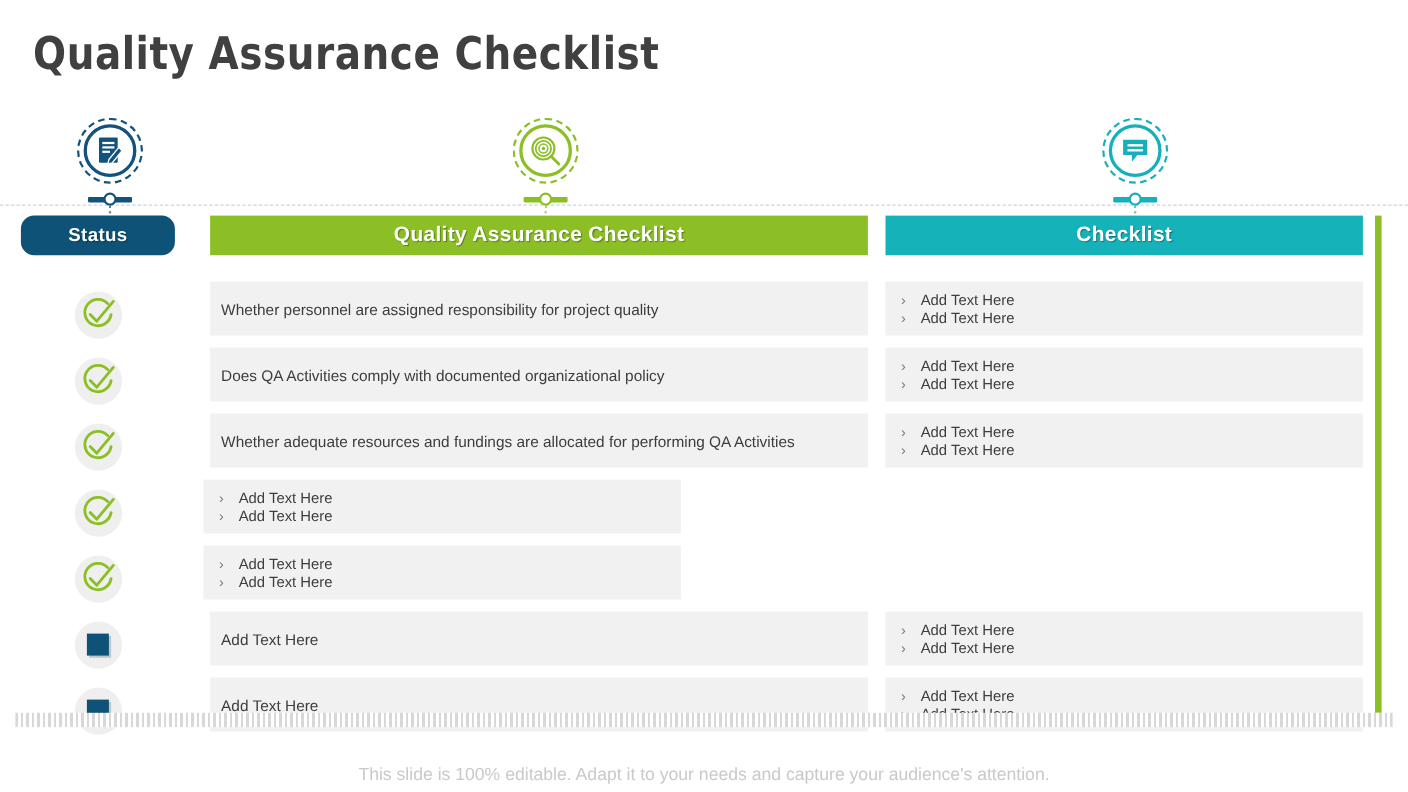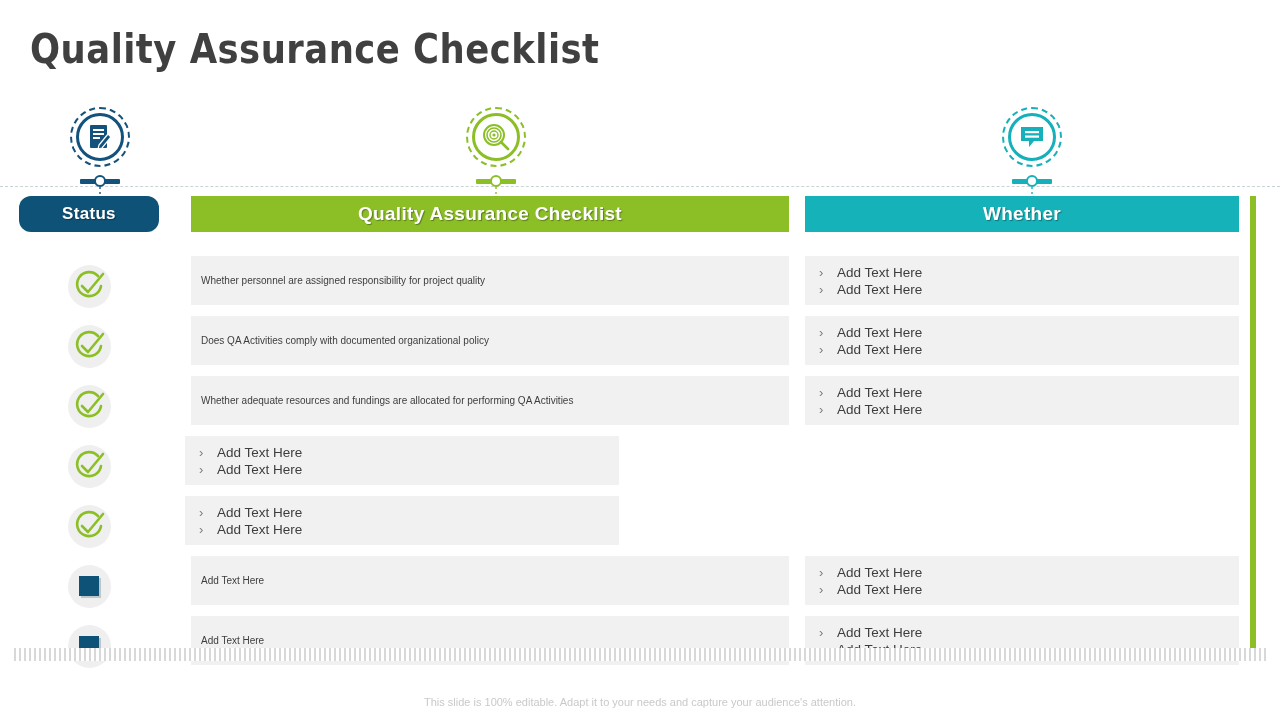--- a/index.html
+++ b/index.html
@@ -98,21 +98,21 @@
   .badge svg{ display:block; overflow:visible; }
   .sq{
     width:20px; height:20px; background:#0f5277;
     box-shadow:2px 2px 0 0 #bcc7cc;
   }
 
   .txt-cell{
     background:#f1f1f1;
     display:flex; align-items:center;
     padding:0 10px;
-    font-size:10px; color:#3d3d3d;
+    font-size:14px; color:#3d3d3d;
     height:49px; align-self:center;
     width:100%;
   }
   .comm-cell{
     background:#f1f1f1;
     height:49px; align-self:center; width:100%;
     display:flex; flex-direction:column; justify-content:center;
     padding:0 0 0 14px;
   }
   .bullet{
@@ -132,21 +132,21 @@
 
   
   .stripes{
     position:absolute; left:14px; top:648px;
     width:1252px; height:13px;
     background:repeating-linear-gradient(to right,#d8d8d8 0px,#d8d8d8 2px,#ffffff 2px,#ffffff 5px);
   }
 
   .footer{
     position:absolute; left:0; top:696px; width:1280px;
-    text-align:center; font-size:11px; color:#c9c9c9;
+    text-align:center; font-size:16px; color:#c9c9c9;
   }
 </style>
 </head>
 <body>
 
 <div class="slide">
 
   <div class="page-title">Quality Assurance Checklist</div>
 
   <div class="icon-band">
@@ -207,21 +207,21 @@
 
   <div class="table">
     <div class="row hdr-row">
       <div class="col-status">
         <div class="hdr hdr-status">Status</div>
       </div>
       <div class="col-check">
         <div class="hdr hdr-check">Quality Assurance Checklist</div>
       </div>
       <div class="col-comm">
-        <div class="hdr hdr-comm">Whether</div>
+        <div class="hdr hdr-comm">Checklist</div>
       </div>
     </div>
     <div id="rows">
         <div class="row body-row">
           <div class="col-status status-cell">
             <div class="badge">
               <svg width="34" height="34" viewBox="0 0 34 34">
                 <path d="M26 7 A12 12 0 1 0 29 17" fill="none" stroke="#8cbf26" stroke-width="2.6" stroke-linecap="round"></path>
                 <path d="M10 17 L16 23 L31 5" fill="none" stroke="#8cbf26" stroke-width="2.6" stroke-linecap="round" stroke-linejoin="round"></path>
               </svg>

